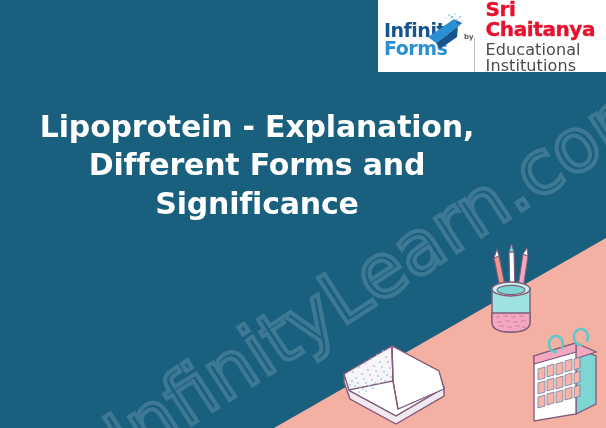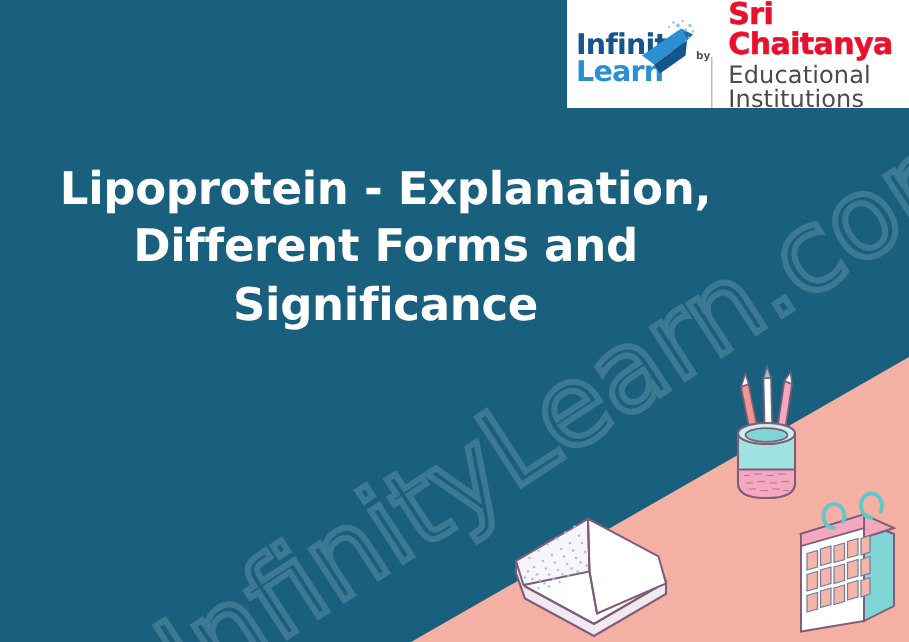--- a/index.html
+++ b/index.html
@@ -281,21 +281,21 @@
       <path d="M556,352 a7,8 0 1,1 6,-4" fill="none" stroke="#5FC8C8" stroke-width="2.6" stroke-linecap="round"></path>
       <path d="M581,345 a7,8 0 1,1 6,-4" fill="none" stroke="#5FC8C8" stroke-width="2.6" stroke-linecap="round"></path>
     </g>
   </svg>
 
   <div class="logo-card">
     <div class="logo-inner">
 
       <div class="il-block">
         <span class="il-word il-infinity">Infinity</span>
-        <span class="il-word il-learn">Learn</span>
+        <span class="il-word il-learn">Forms</span>
         <svg class="il-swoosh" viewBox="0 0 44 46">
           <polygon points="4,24 30,6 34,14 12,30" fill="#2B8FD4"></polygon>
           <polygon points="30,6 38,10 34,14" fill="#1B6FAE"></polygon>
           <polygon points="12,30 34,14 33,24 16,36" fill="#15548C"></polygon>
           <g fill="#8FC6E8">
             <circle cx="28" cy="4" r="1.3"></circle>
               <circle cx="33" cy="7" r="1"></circle>
             <circle cx="25" cy="2" r="0.9"></circle>
               <circle cx="36" cy="4" r="1.1"></circle>
             <circle cx="31" cy="1" r="0.8"></circle>

